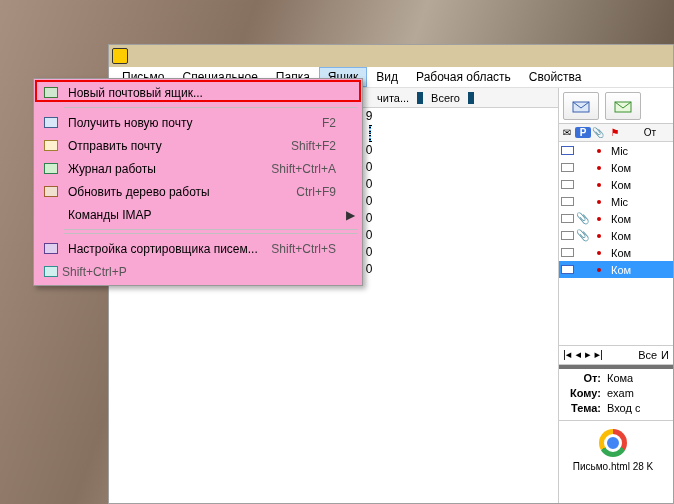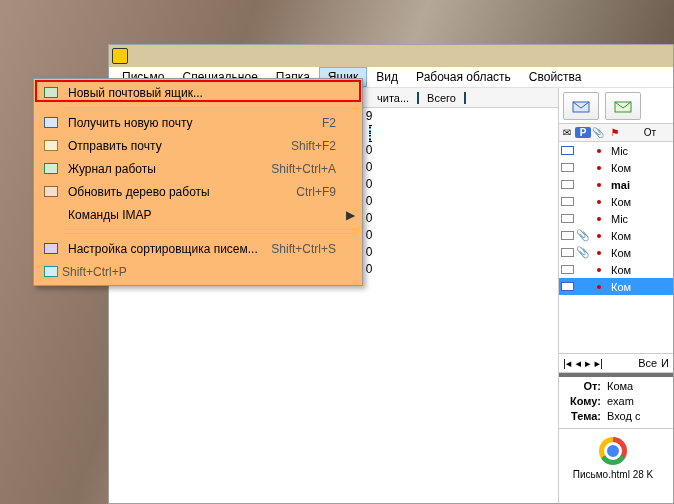--- a/index.html
+++ b/index.html
@@ -8,21 +8,21 @@
 .app-window { position: absolute; left: 108px; top: 28px; right: 0; bottom: 0; background: #a16207; border: 1px solid #a0a0a0; margin-top: 16px; }
 .titlebar { height: 22px; background: #d8c8a0; display: flex; align-items: center; padding-left: 3px; }
 .app-icon { width: 16px; height: 16px; background: #ffcc00; border: 1px solid #333; border-radius: 2px; }
 .menubar { height: 21px; background: #fff; display: flex; align-items: center; padding: 0 4px; border-bottom: 1px solid #e0e0e0; font-size: 12px; }
 .menu-item { padding: 3px 9px; cursor: default; }
 .menu-item.active { background: #cde6f7; border: 1px solid #7eb4ea; padding: 2px 8px; }
 .content-area { position: absolute; top: 43px; left: 0; right: 0; bottom: 0; display: flex; background: #fff; }
 .left-col { flex: 1 1 auto; position: relative; }
 .right-col { width: 115px; border-left: 1px solid #ccc; background: #fff; display: flex; flex-direction: column; }
 .col-header { height: 20px; border-bottom: 1px solid #d0d0d0; background: #f5f5f5; display: flex; align-items: center; }
-.col-h { padding: 0 8px; font-size: 11px; border-right: 2px solid #0c4a6e; }
+.col-h { padding: 0 8px; font-size: 11px; border-right: 6px solid #0c4a6e; }
 .num-list { }
 .num-row { height: 17px; display: flex; align-items: center; justify-content: center; font-size: 12px; border-bottom: 1px dotted transparent; }
 .num-row.sel { background: #3399ff; color: #fff; border: 1px dotted #000; }
 .toolbar-right { height: 36px; display: flex; align-items: center; gap: 6px; padding: 0 4px; border-bottom: 1px solid #ccc; }
 .tbbtn { width: 36px; height: 28px; border: 1px solid #b8b8b8; display: flex; align-items: center; justify-content: center; border-radius: 2px; background: linear-gradient(#fff,#eee); }
 .msg-head { height: 18px; background: #f5f5f5; border-bottom: 1px solid #d0d0d0; display: flex; align-items: center; }
 .msg-head span { width: 16px; text-align: center; font-size: 10px; }
 .msg-rows { flex: 1 1 auto; overflow: hidden; }
 .msg-row { height: 17px; display: flex; align-items: center; font-size: 11px; text-align: right; }
 .msg-row.sel { background: #3399ff; color: #fff; }
@@ -36,21 +36,21 @@
 .info-panel { border-top: 4px solid #737373; padding: 3px 6px; font-size: 11px; }
 .info-row { display: flex; height: 15px; }
 .info-lbl { width: 36px; text-align: right; font-weight: bold; }
 .info-val { padding-left: 6px; white-space: nowrap; overflow: hidden; }
 .attach-panel { border-top: 1px solid #ccc; flex: 1; padding: 8px 4px; }
 .attach-item { display: flex; flex-direction: column; align-items: center; width: 100px; font-size: 10px; }
 .chrome-icon { width: 28px; height: 28px; border-radius: 50%; background: conic-gradient(#ea4335 0 120deg, #34a853 120deg 240deg, #fbbc05 240deg 360deg); display: flex; align-items: center; justify-content: center; }
 .chrome-icon::after { content: ''; width: 12px; height: 12px; background: #4285f4; border: 3px solid #fff; border-radius: 50%; }
 
 
-.dropdown { position: absolute; left: 33px; top: 78px; width: 330px; background: #fdba74; border: 1px solid #999; box-shadow: 3px 3px 5px rgba(0,0,0,.3); z-index: 100; padding: 2px; }
+.dropdown { position: absolute; left: 33px; top: 78px; width: 330px; background: #f9a8d4; border: 1px solid #999; box-shadow: 3px 3px 5px rgba(0,0,0,.3); z-index: 100; padding: 2px; }
 .dd-row { height: 23px; display: flex; align-items: center; padding: 0 4px; font-size: 12px; cursor: default; }
 .dd-icon { width: 22px; display: flex; justify-content: center; }
 .dd-label { flex: 1; padding-left: 6px; }
 .dd-shortcut { color: #555; padding-right: 10px; }
 .dd-arrow { width: 10px; color: #333; }
 .dd-sep { height: 1px; background: #c0c0c0; margin: 3px 2px 3px 28px; }
 .highlight-box { position: absolute; left: 35px; top: 80px; width: 326px; height: 22px; border: 2px solid #e00; z-index: 200; pointer-events: none; }
 .mini-icon { width: 14px; height: 11px; background: #ddd; border: 1px solid #666; }
 .mi-new { background: #cfe8cf; border-color: #3a7a3a; }
 .mi-del { background: #f0d8d8; border-color: #a04040; }
@@ -149,30 +149,20 @@
             <div class="mr-txt">Ком</div>
           </div>
           <div class="msg-row">
             <div class="mr-icon">
               <div class="env env-open"></div>
             </div>
             <div class="mr-icon"></div>
             <div class="mr-icon">
               <div class="dot-red"></div>
             </div>
-            <div class="mr-txt" style="font-weight: bold;">mai</div>
-          </div>
-          <div class="msg-row">
-            <div class="mr-icon">
-              <div class="env env-open"></div>
-            </div>
-            <div class="mr-icon"></div>
-            <div class="mr-icon">
-              <div class="dot-red"></div>
-            </div>
             <div class="mr-txt">Ком</div>
           </div>
           <div class="msg-row">
             <div class="mr-icon">
               <div class="env env-open"></div>
             </div>
             <div class="mr-icon"></div>
             <div class="mr-icon">
               <div class="dot-red"></div>
             </div>

